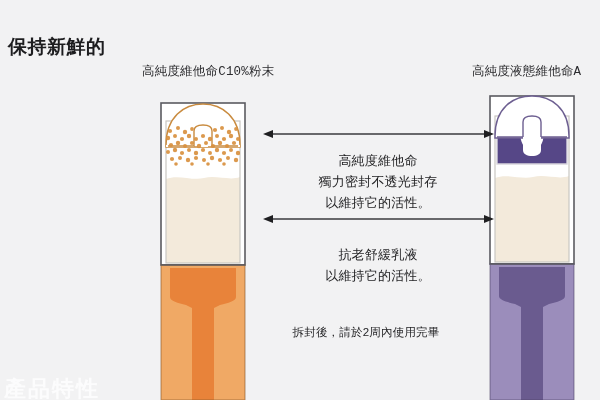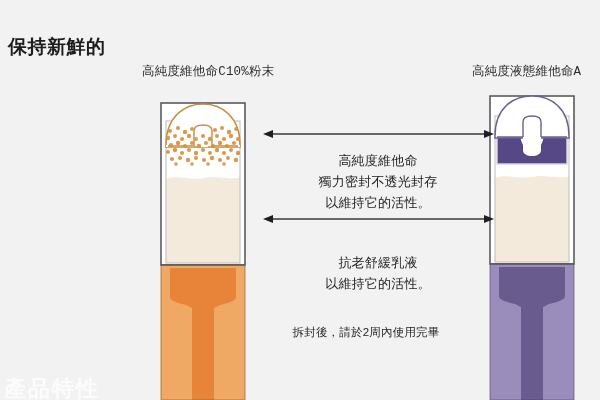--- a/index.html
+++ b/index.html
@@ -56,21 +56,21 @@
   .note {
     position:absolute;
     text-align:center;
     font-size:13px;
     line-height:1.62;
     color:#1f1f21;
     letter-spacing:0.2px;
     width:220px;
   }
   #note-top    { left:268px; top:150px; }
-  #note-bottom { left:268px; top:252px; }
+  #note-bottom { left:268px; top:244px; }
   #note-footer {
     position:absolute;
     left:256px; top:325px;
     width:220px;
     text-align:center;
     font-size:11.5px;
     color:#1f1f21;
     letter-spacing:0.2px;
     white-space:nowrap;
   }

